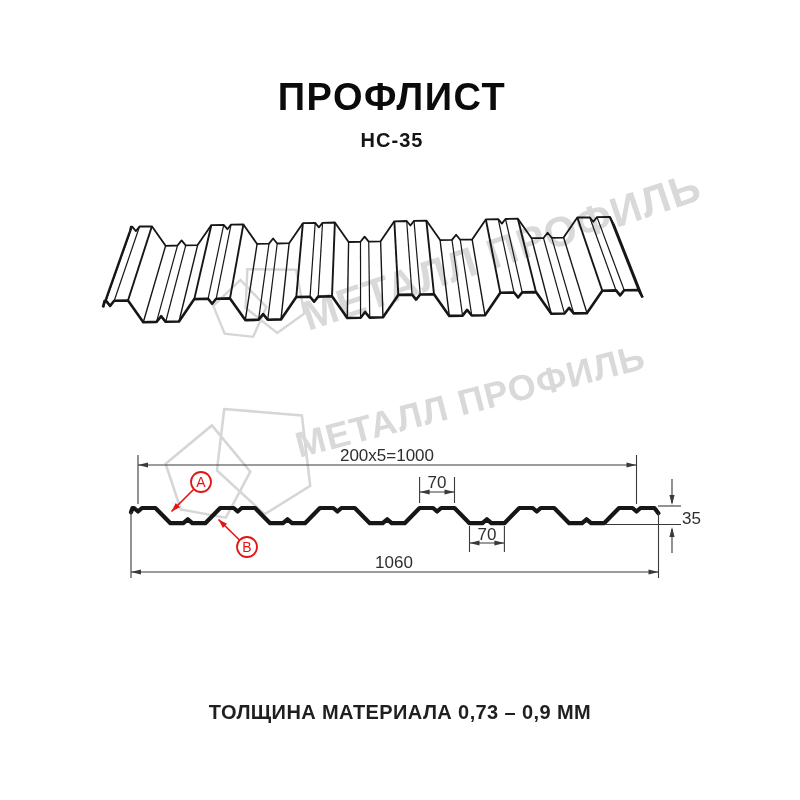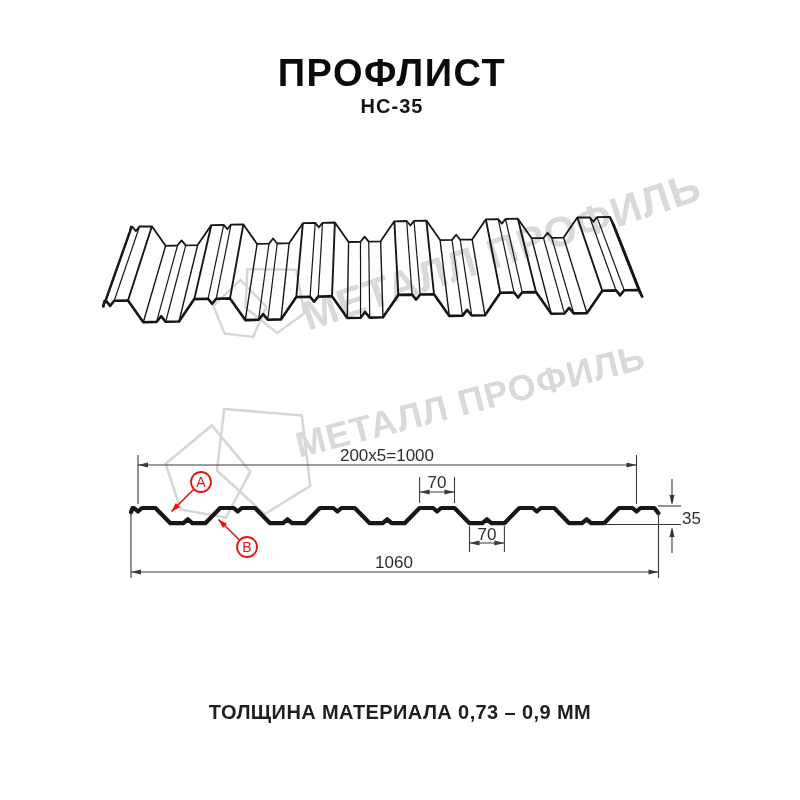--- a/index.html
+++ b/index.html
@@ -1,20 +1,20 @@
 <!DOCTYPE html>
 <html><head>
 <meta charset="utf-8">
 <style>
   html,body{margin:0;padding:0;background:#fff;}
   #page{position:relative;width:800px;height:800px;background:#fff;overflow:hidden;
         font-family:"Liberation Sans","DejaVu Sans",sans-serif;}
-  #hdr{position:absolute;top:52px;left:0;width:784px;text-align:center;}
+  #hdr{position:absolute;top:76px;left:0;width:784px;text-align:center;}
   #hdr h1{margin:0;font-size:38px;font-weight:800;letter-spacing:1.5px;color:#0b0b0b;}
-  #hdr .sub{font-size:20px;font-weight:600;letter-spacing:1px;color:#141414;}
+  #hdr .sub{margin-top:10px;font-size:20px;font-weight:600;letter-spacing:1px;color:#141414;}
   #ftr{position:absolute;top:701px;left:0;width:800px;text-align:center;
        font-size:20px;font-weight:600;letter-spacing:.4px;color:#1f1f1f;}
   svg{position:absolute;top:0;left:0;}
   .wmtext{fill:#d9d9d9;font-weight:bold;letter-spacing:1px;}
   .wmlogo{fill:none;stroke:#d6d6d6;}
   .dimtext{fill:#2e2e2e;font-size:17px;}
   .mid{text-anchor:middle;}
   .mlabel{fill:#e31513;font-size:14px;text-anchor:middle;}
 </style>
 </head>

